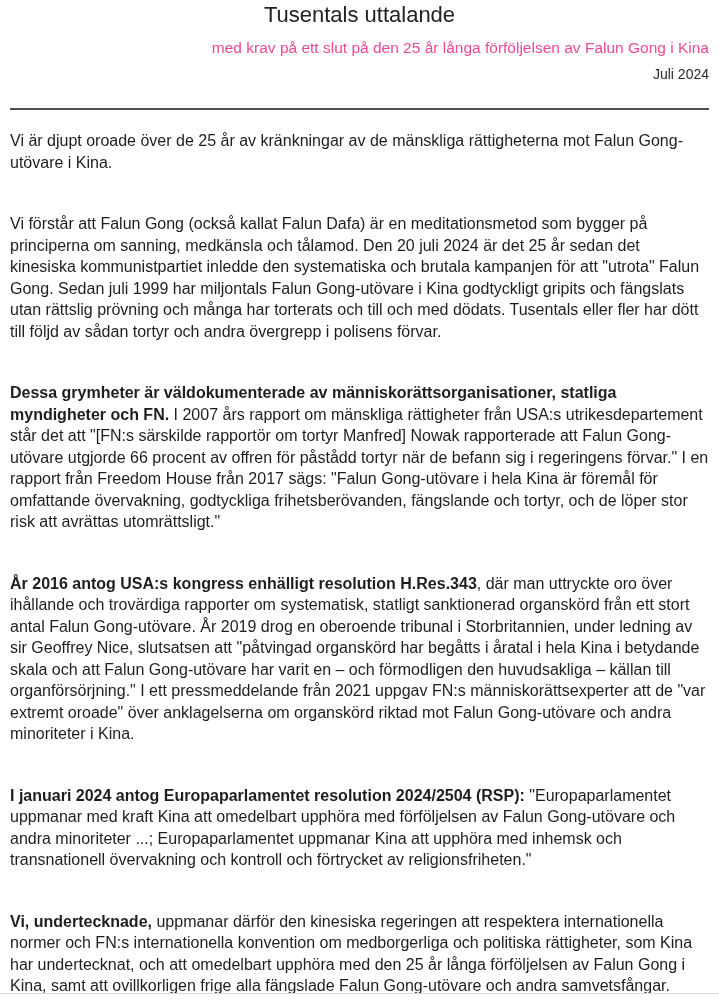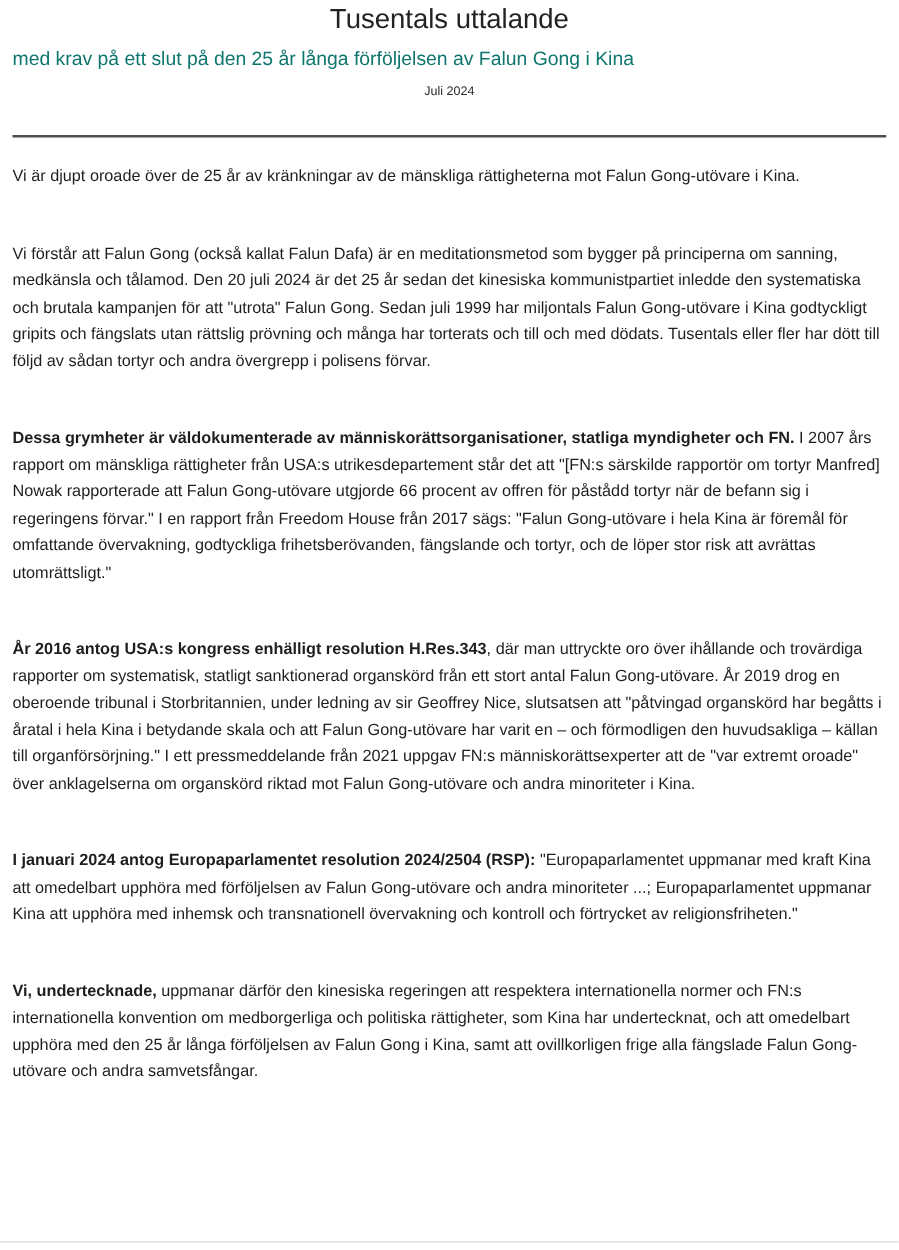--- a/index.html
+++ b/index.html
@@ -23,40 +23,40 @@
     font-size: 22px;
     font-weight: 400;
     text-align: center;
     margin: 2px 0 0 0;
     line-height: 26px;
     color: #222222;
   }
   .doc-subtitle {
     font-size: 15.5px;
     font-weight: 400;
-    text-align: left;
+    text-align: right;
     margin: 9px 0 0 0;
     line-height: 22px;
-    color: #0f766e;
+    color: #ec4899;
   }
   .doc-date {
-    font-size: 10px;
+    font-size: 14px;
     font-weight: 400;
-    text-align: center;
+    text-align: right;
     margin: 8px 0 0 0;
     line-height: 14px;
     color: #2a2a2a;
   }
   .header-rule {
     border: 0;
     border-top: 2px solid #4f4f4f;
     margin: 27px 0 0 0;
   }
   .body-text p {
-    font-size: 13px;
+    font-size: 16px;
     line-height: 21.5px;
     margin: 0 0 40px 0;
   }
   .body-text p:first-child {
     margin-top: 20px;
   }
   .body-text p:last-child {
     margin-bottom: 16px;
   }
   .body-text strong {

